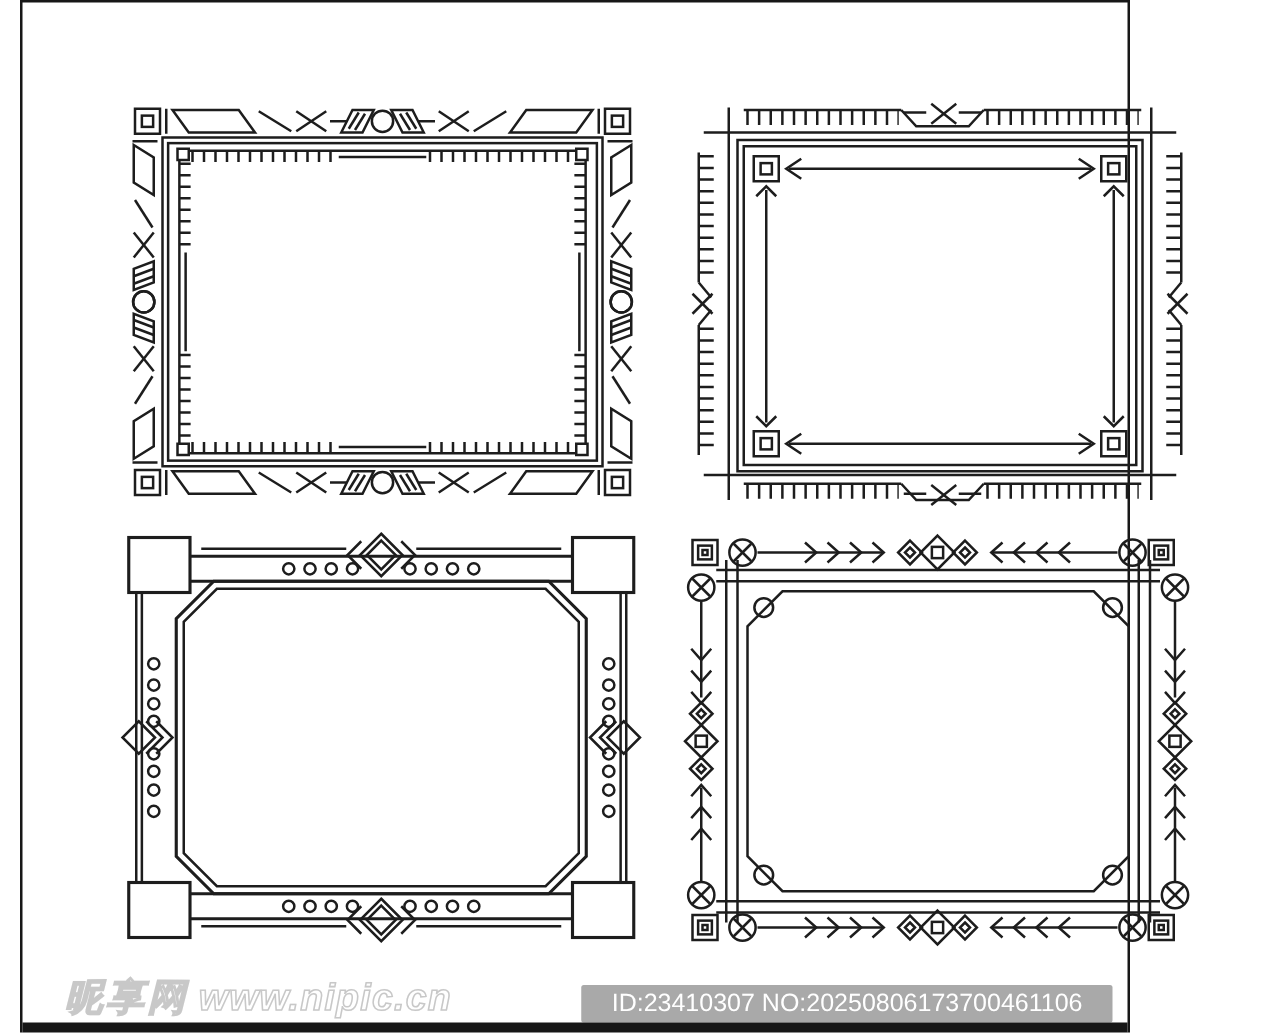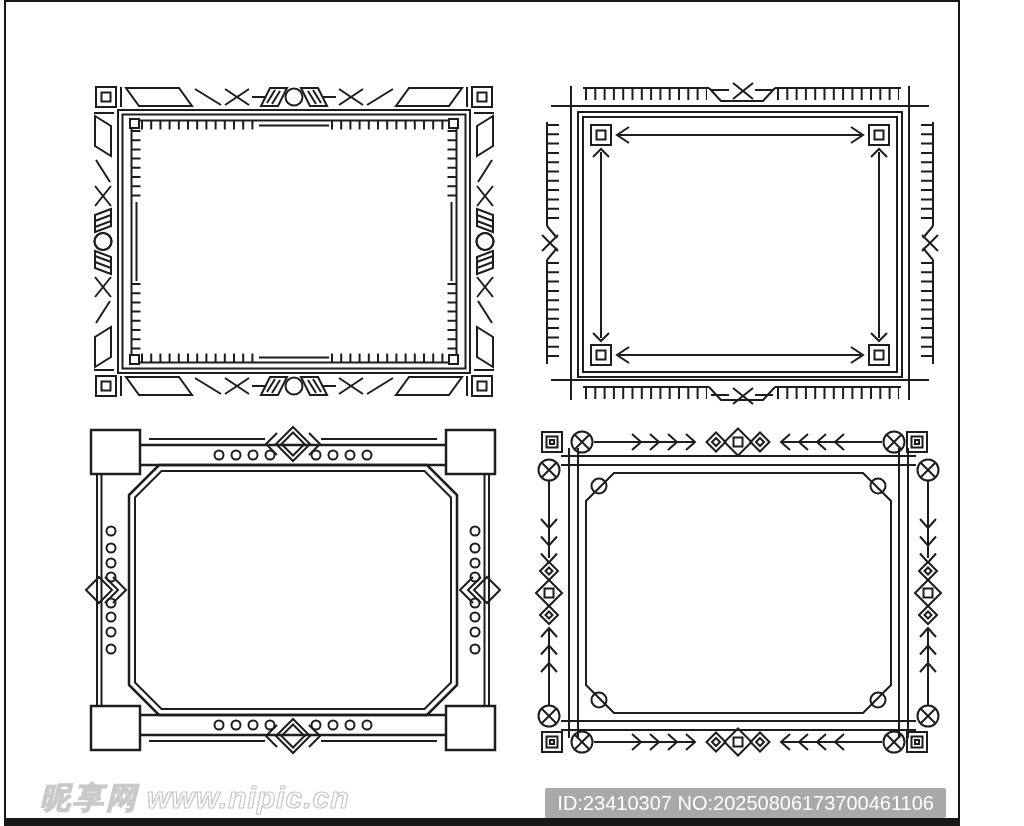--- a/index.html
+++ b/index.html
@@ -1,32 +1,32 @@
 <!DOCTYPE html>
 <html style="--line: #1d1d1d; --page_bg: #ffffff; --border: #171717; --badge_bg: #a9a9a9; --badge_text: #ffffff; --watermark_stroke: #c8c8c8;"><head>
 <meta charset="utf-8">
 <style>
   :root{
     --line:#1d1d1d; --page_bg:#ffffff; --border:#171717;
     --badge_bg:#a9a9a9; --badge_text:#ffffff; --watermark_stroke:#c8c8c8;
   }
   *{margin:0;padding:0;box-sizing:border-box}
   html,body{width:1024px;height:826px;background:#fff;font-family:"Liberation Sans",sans-serif;overflow:hidden}
-  .page{position:absolute;left:4px;top:0;width:956px;height:826px;background:var(--page_bg);
+  .page{position:absolute;left:16px;top:0;width:888px;height:826px;background:var(--page_bg);
         border:2px solid var(--border);border-bottom:none}
   .bottom-bar{position:absolute;left:0;right:0;bottom:0;height:8px;background:var(--border)}
   .frame{position:absolute}
   svg{overflow:visible;display:block}
   .art{fill:none;stroke:var(--line);stroke-width:2;stroke-linejoin:miter;stroke-linecap:butt}
   .watermark{position:absolute;left:34px;top:776px;font-size:30px;font-weight:bold;font-style:italic;
              color:#ffffff;-webkit-text-stroke:1.2px var(--watermark_stroke);
              text-shadow:0 0 1px #cfcfcf;letter-spacing:1px;white-space:nowrap}
   .watermark .cjk{font-style:italic;margin-right:8px;letter-spacing:3px}
   .id-badge{position:absolute;right:12px;top:786px;height:30px;line-height:30px;background:var(--badge_bg);
-            color:var(--badge_text);font-size:20px;padding:0 12px;border-radius:2px;white-space:nowrap}
+            color:var(--badge_text);font-size:20px;padding:0 24px;border-radius:2px;white-space:nowrap}
 </style>
 </head>
 <body>
 
 <div class="page">
 
   <div class="frame" style="left:85px;top:82px" aria-label="art-deco geometric frame with corner squares, X and circle ornaments, inner tick border">
     <svg width="406" height="315" viewBox="0 0 406 315">
       <defs>
         <g id="f1c">

